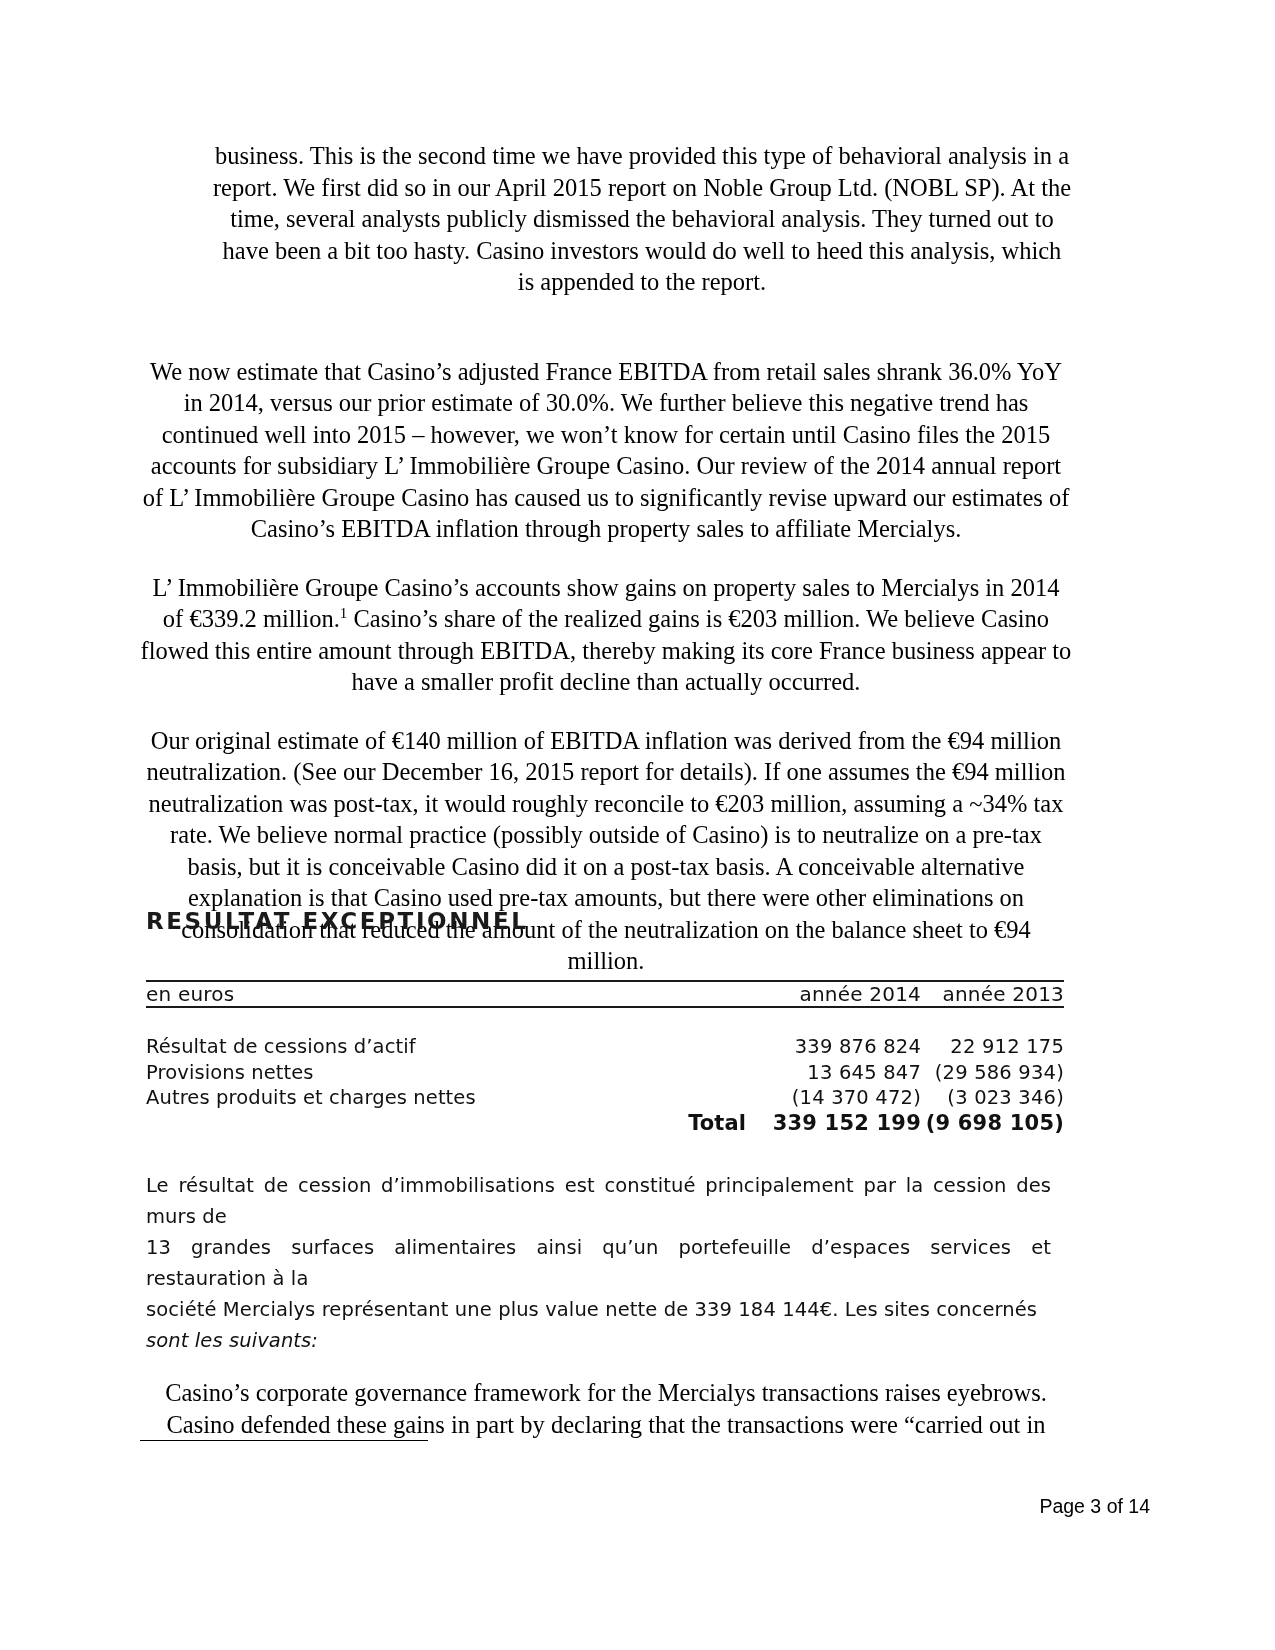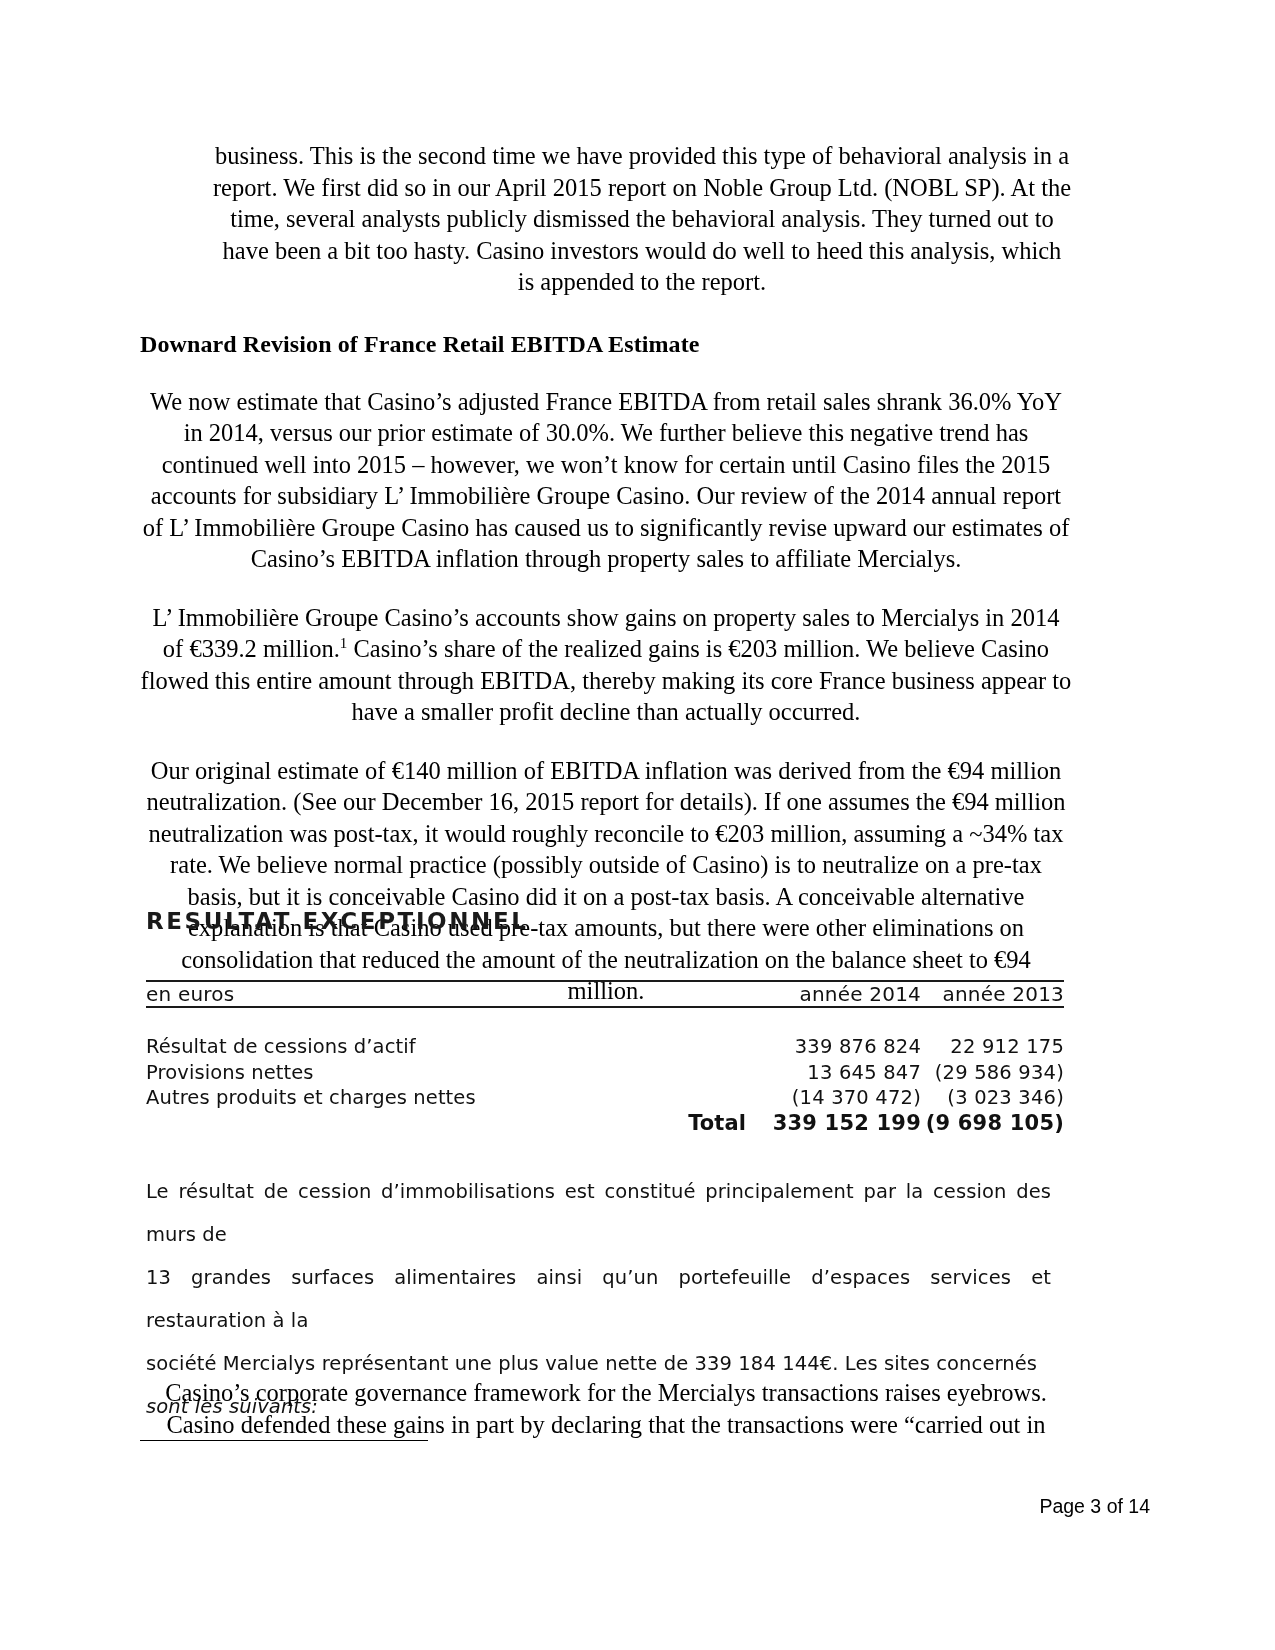--- a/index.html
+++ b/index.html
@@ -103,21 +103,21 @@
   tbody tr.spacer td { height: 26px; }
   tbody tr.datarow td { height: 25.5px; line-height: 25.5px; }
   tr.total td { font-weight: bold; font-size: 21px; text-align: right; }
   col.c1 { width: 600px; }
   col.c2 { width: 175px; }
   col.c3 { width: 143px; }
 
   .exhibit-note {
     margin-top: 34px;
     font-size: 19.5px;
-    line-height: 43px;
+    line-height: 31px;
     width: 905px;
     text-align: justify;
     letter-spacing: 0.1px;
   }
   .exhibit-note .last { text-align: left; font-style: italic; }
 
   
   .fn-wrap {
     position: absolute;
     left: 140px;
@@ -155,21 +155,20 @@
 <body>
 
 <div class="page">
 
   <div class="content">
 
     <p class="para indented">business.  This is the second time we have provided this type of behavioral analysis in a report.  We first did so in our April 2015 report on Noble Group Ltd. (NOBL SP).  At the time, several analysts publicly dismissed the behavioral analysis.  They turned out to have been a bit too hasty.  Casino investors would do well to heed this analysis, which is appended to the report.</p>
 
     <div class="gap-lg"></div>
 
-    <div class="section-heading">Downard Revision of France Retail EBITDA Estimate</div>
 
     <div class="gap-md"></div>
 
     <p class="para">We now estimate that Casino’s adjusted France EBITDA from retail sales shrank 36.0% YoY in 2014, versus our prior estimate of 30.0%.  We further believe this negative trend has continued well into 2015 – however, we won’t know for certain until Casino files the 2015 accounts for subsidiary L’ Immobilière Groupe Casino.  Our review of the 2014 annual report of L’ Immobilière Groupe Casino has caused us to significantly revise upward our estimates of Casino’s EBITDA inflation through property sales to affiliate Mercialys.</p>
 
     <div class="gap-md"></div>
 
     <p class="para"><span>L’ Immobilière Groupe Casino’s accounts show gains on property sales to Mercialys in 2014 of €339.2 million.</span><sup class="fn">1</sup><span>  Casino’s share of the realized gains is €203 million.  We believe Casino flowed this entire amount through EBITDA, thereby making its core France business appear to have a smaller profit decline than actually occurred.</span></p>
 
     <div class="gap-md"></div>

